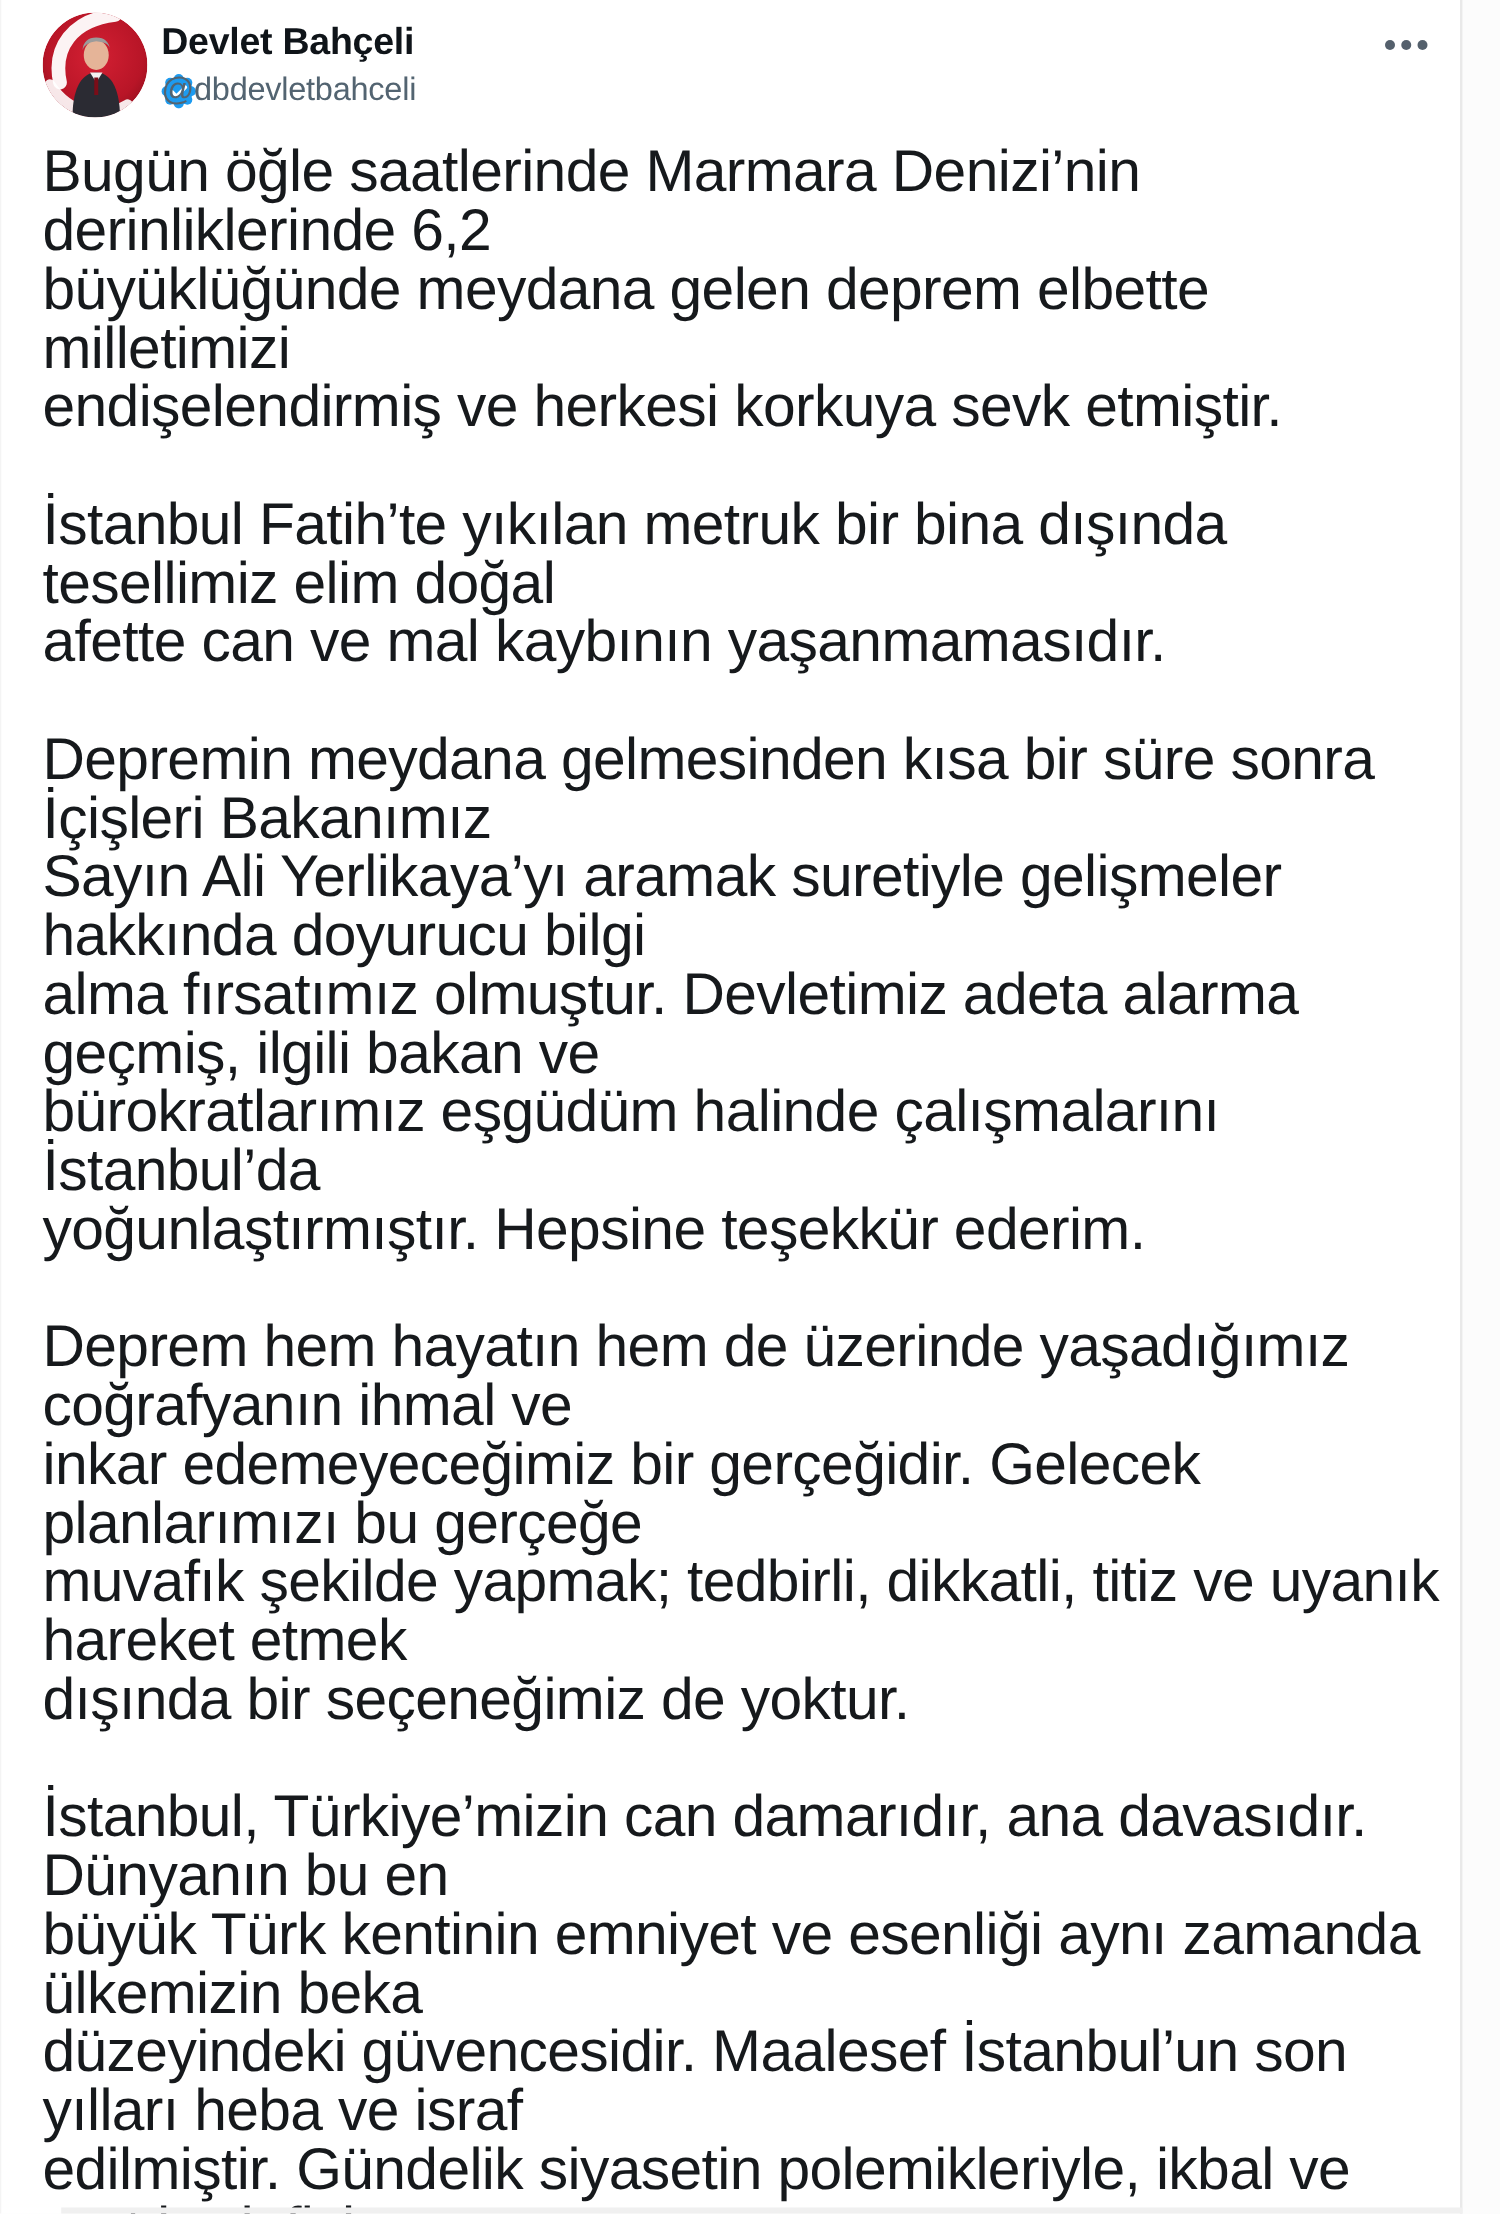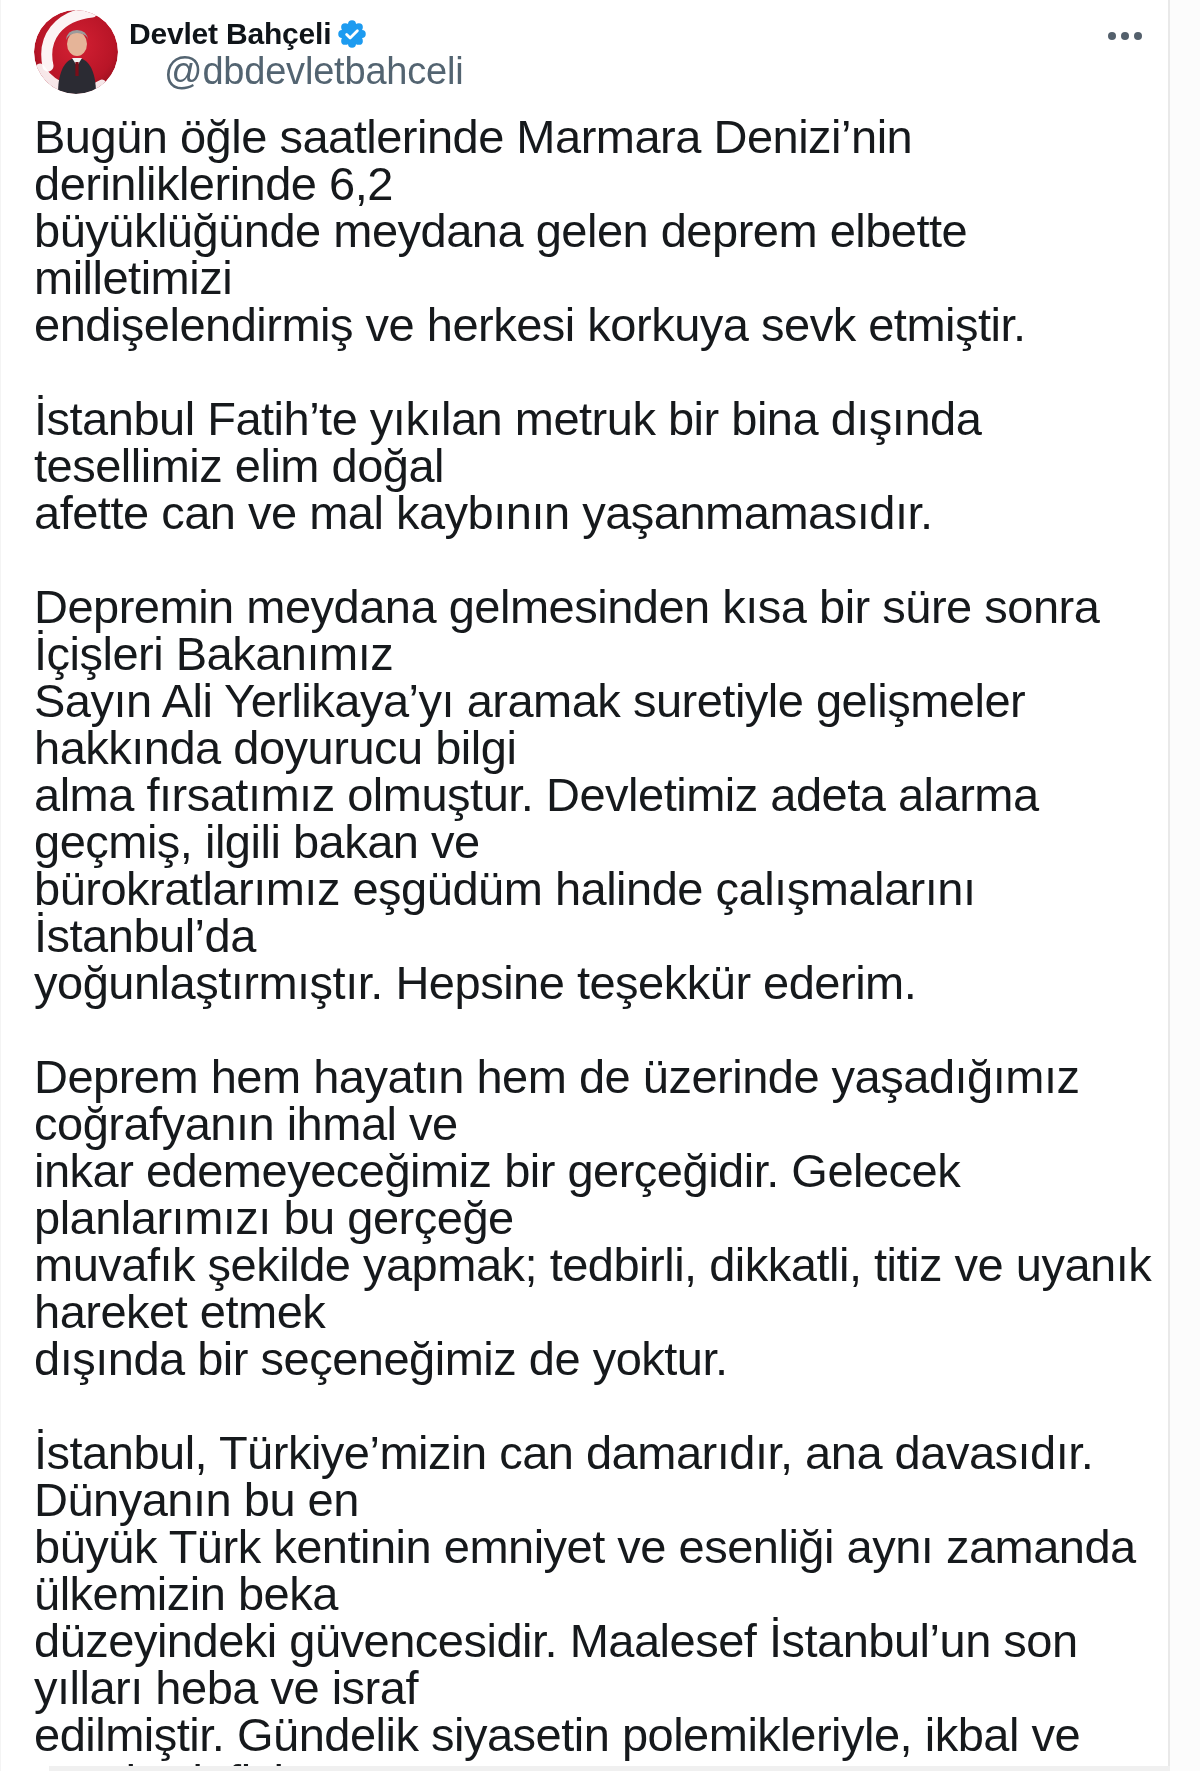--- a/index.html
+++ b/index.html
@@ -46,46 +46,46 @@
     cursor: pointer;
   }
   .avatar svg { display: block; }
   .names {
     position: absolute;
     left: 95px;
     top: 5px;
   }
   .name-row {
     display: flex;
-    align-items: center;
+    align-items: flex-start;
     gap: 7px;
     height: 37px;
+    flex-direction: column;
   }
   .display-name {
     font-size: 30px;
     font-weight: 700;
     color: #0f1419;
     line-height: 37px;
     letter-spacing: -0.2px;
     cursor: pointer;
   }
   .verified {
     display: inline-flex;
     width: 28px;
     height: 28px;
   }
   .handle {
     margin-top: 3px;
-    font-size: 38px;
+    font-size: 26px;
     font-weight: 400;
     color: #536471;
     line-height: 33px;
     letter-spacing: -0.2px;
     cursor: pointer;
-    margin-left: 35px;
   }
   .more-btn {
     position: absolute;
     left: 1066px;
     top: 14px;
     display: flex;
     align-items: center;
     gap: 5px;
     padding: 8px;
     border-radius: 20px;

